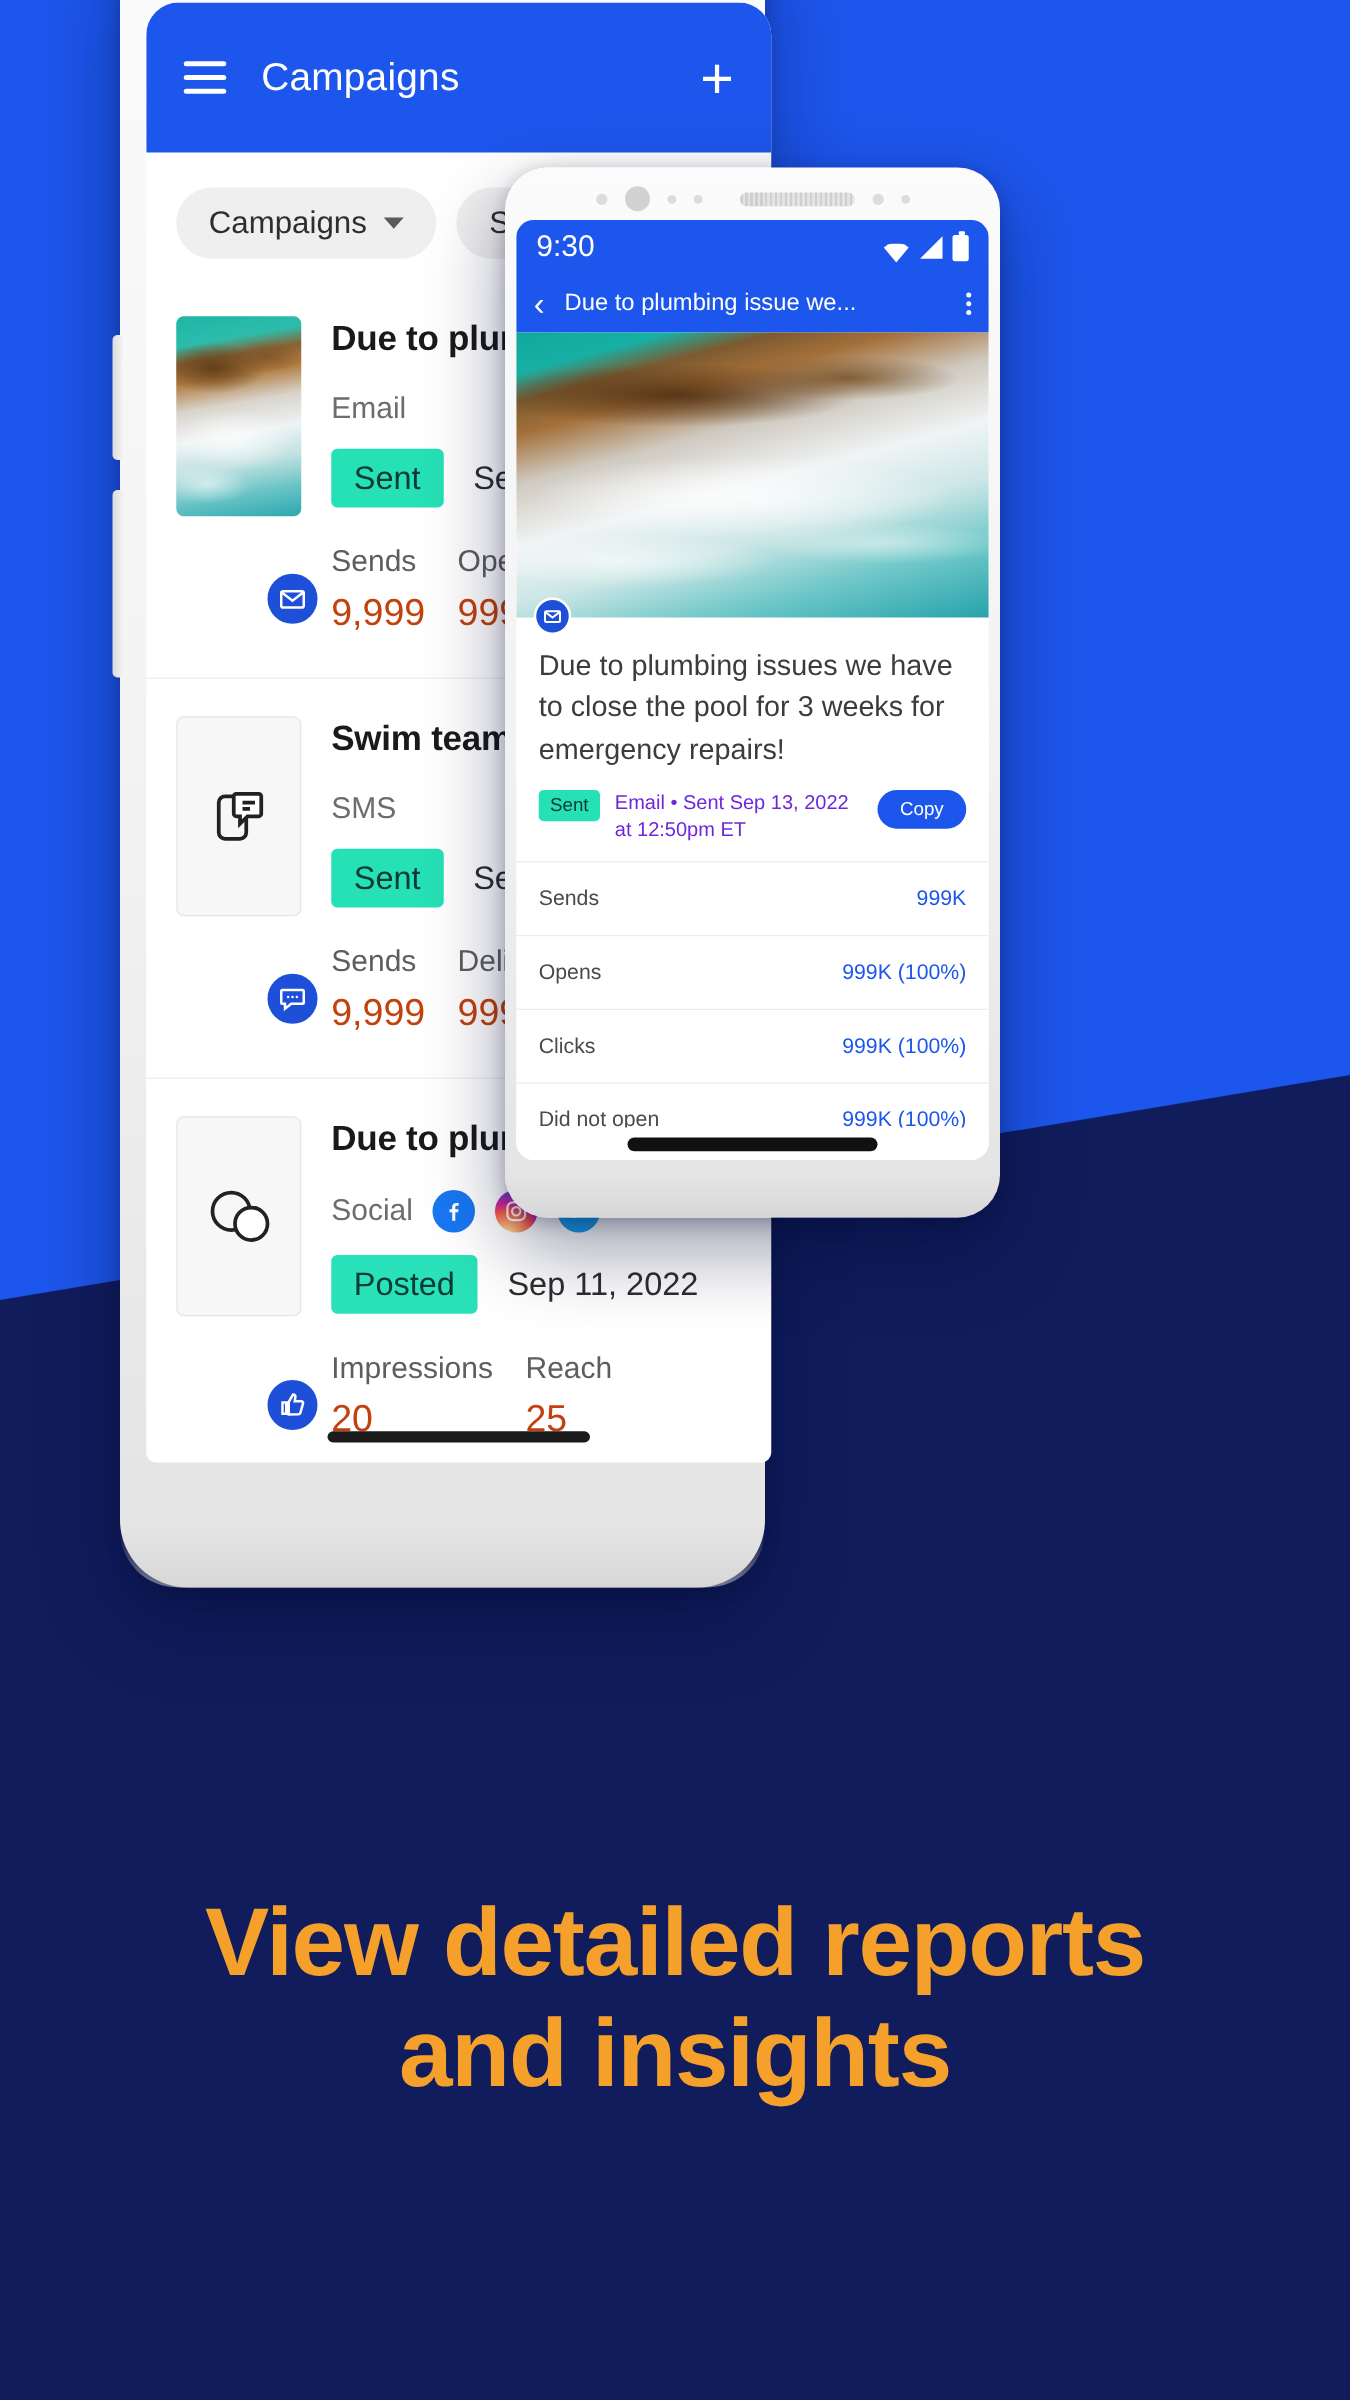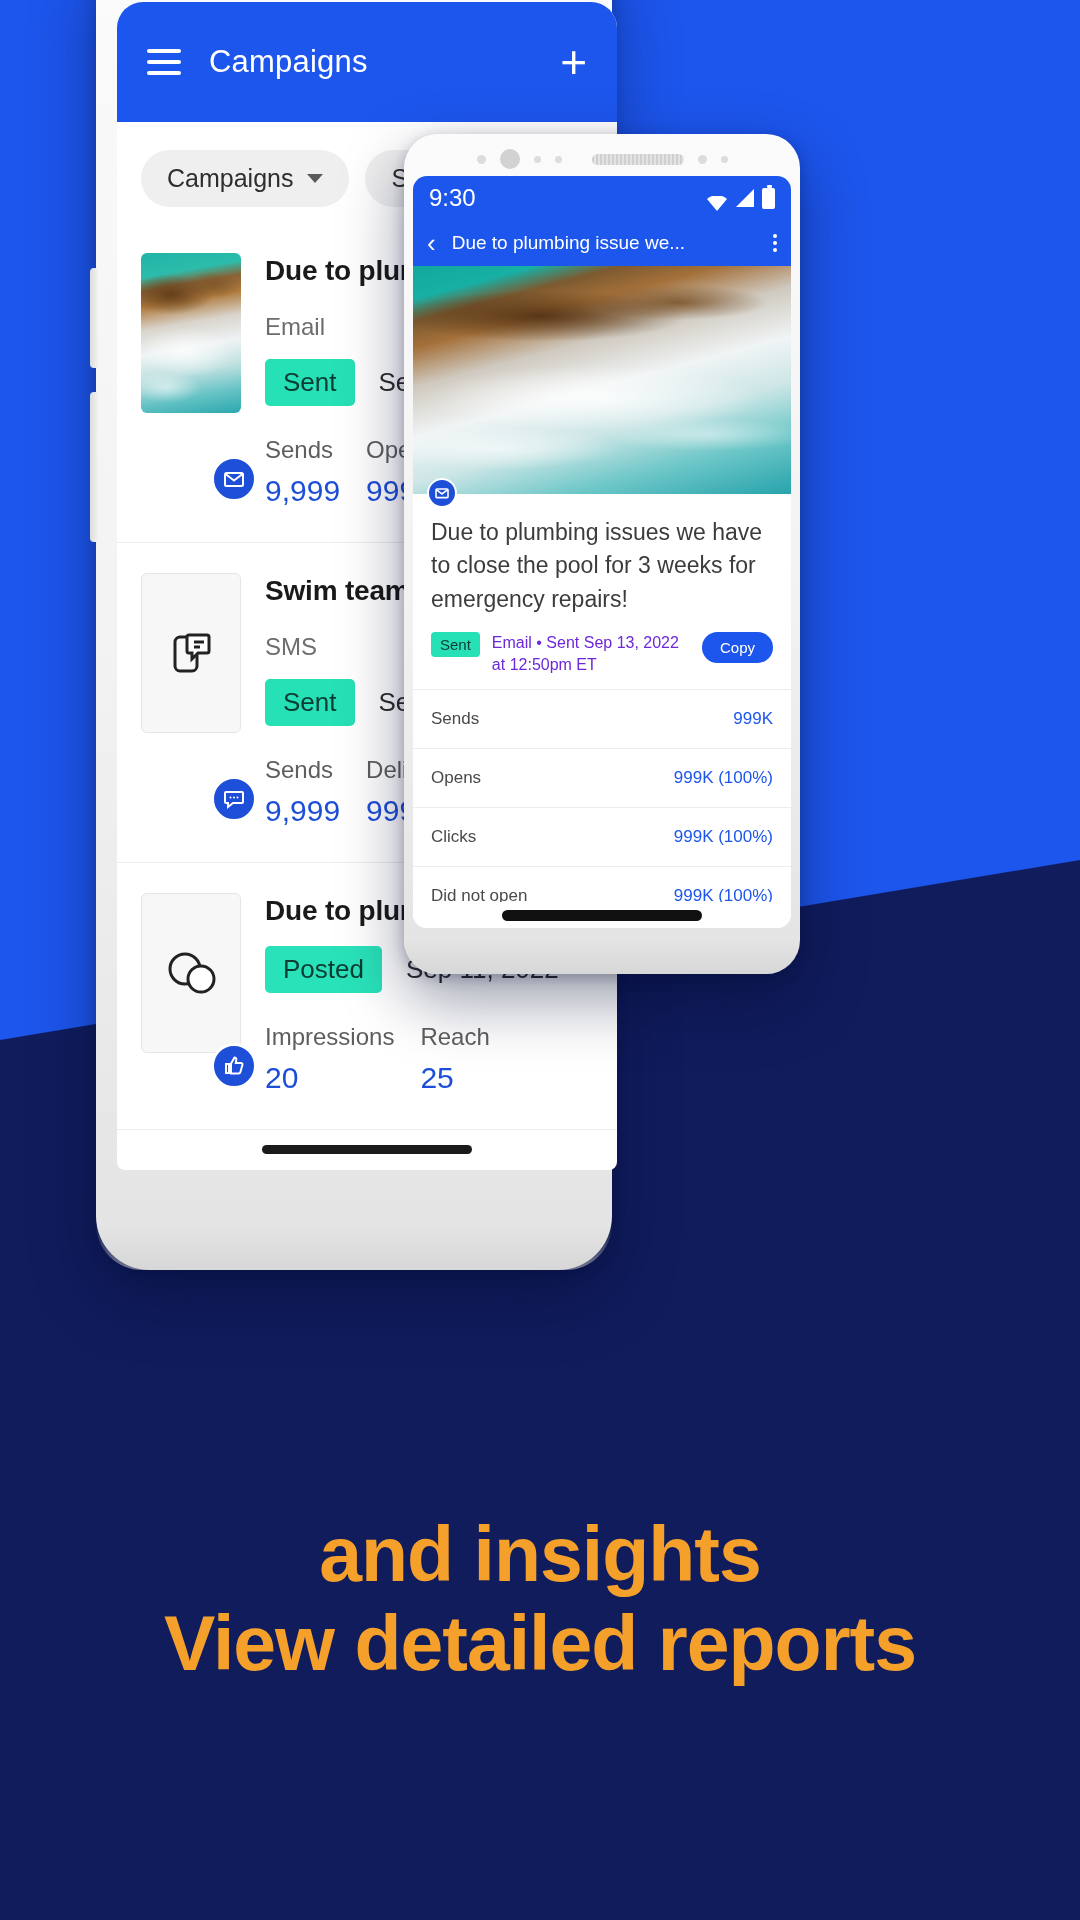--- a/index.html
+++ b/index.html
@@ -130,21 +130,21 @@
   .soc.tw { background:#1da1f2; }
   .status-row { display:flex; align-items:center; gap: 24px; margin-top: 18px; }
   .pill {
     background:#26e0b6; color:#0b3b33;
     font-size: 26px; padding: 8px 18px; border-radius: 5px;
   }
   .pill.posted { background:#29e2b9; }
   .date { font-size: 26px; color:#2e2e2e; white-space:nowrap; }
   .metrics { display:flex; gap: 26px; margin-top: 30px; }
   .metric-label { font-size: 24px; color:#5e5e5e; white-space:nowrap; }
-  .metric-value { font-size: 30px; color:#1d4ed8; margin-top: 10px; white-space:nowrap; }
+  .metric-value { font-size: 30px; color:#c2410c; margin-top: 10px; white-space:nowrap; }
 
   .home-indicator {
     position:absolute; left:50%; transform:translateX(-50%);
     bottom: 16px; width: 210px; height: 9px; border-radius: 5px; background:#1b1b1b;
   }
 
   
   #front-phone {
     left: 404px; top: 134px;
     width: 396px; height: 840px;
@@ -365,20 +365,40 @@
           </svg>
         </div>
         <div class="badge-icon">
           <svg width="24" height="24" viewBox="0 0 24 24" fill="none" stroke="#fff" stroke-width="2">
             <path d="M7 10v9H4v-9h3zM9 19V9.5l3.5-6c1.2 0 2 .9 1.8 2L13.8 9H19a1.5 1.5 0 011.4 2l-2 7a2 2 0 01-1.9 1.5H9z"></path>
           </svg>
         </div>
       </div>
       <div class="card-body">
         <div class="card-title">Due to plumbing issue we have to close the pool for 3 weeks pending speed of repairs</div>
+        <div class="chan-row">
+          <span class="chan">Social</span>
+          <span class="soc fb">
+            <svg width="20" height="20" viewBox="0 0 24 24" fill="#fff">
+                <path d="M13.5 21v-8h2.7l.4-3h-3.1V8.2c0-.9.25-1.5 1.5-1.5H16.7V4.1A21 21 0 0014.4 4c-2.3 0-3.9 1.4-3.9 4v2h-2.6v3h2.6v8h3z"></path>
+              </svg>
+          </span>
+          <span class="soc ig">
+            <svg width="20" height="20" viewBox="0 0 24 24" fill="none" stroke="#fff" stroke-width="2">
+              <rect x="3.5" y="3.5" width="17" height="17" rx="5"></rect>
+                <circle cx="12" cy="12" r="4"></circle>
+                <circle cx="17" cy="7" r="1.1" fill="#fff" stroke="none"></circle>
+            </svg>
+          </span>
+          <span class="soc tw">
+            <svg width="20" height="20" viewBox="0 0 24 24" fill="#fff">
+                <path d="M21 6.1c-.6.3-1.3.5-2 .6a3.5 3.5 0 001.5-1.9c-.7.4-1.4.7-2.2.9a3.5 3.5 0 00-6 3.2A10 10 0 014 5.2a3.5 3.5 0 001.1 4.7c-.6 0-1.1-.2-1.6-.4a3.5 3.5 0 002.8 3.4c-.5.2-1.1.2-1.6.1a3.5 3.5 0 003.3 2.4A7 7 0 013 16.9 9.9 9.9 0 008.3 18c6.3 0 9.8-5.3 9.8-9.8v-.5c.7-.5 1.3-1.1 1.9-1.8z"></path>
+              </svg>
+          </span>
+        </div>
         <div class="status-row">
           <span class="pill posted">Posted</span>
           <span class="date">Sep 11, 2022</span>
         </div>
         <div class="metrics">
           <div>
             <div class="metric-label">Impressions</div>
             <div class="metric-value">20</div>
           </div>
           <div>
@@ -468,15 +488,15 @@
       <span class="stat-val">999K (100%)</span>
     </div>
 
     <div class="nav-bar-front">
       <div class="nav-pill"></div>
     </div>
   </div>
 </div>
 
 <div class="headline">
+  <div>View detailed reports</div>
   <div>and insights</div>
-  <div>View detailed reports</div>
 </div>
 
 </body></html>

